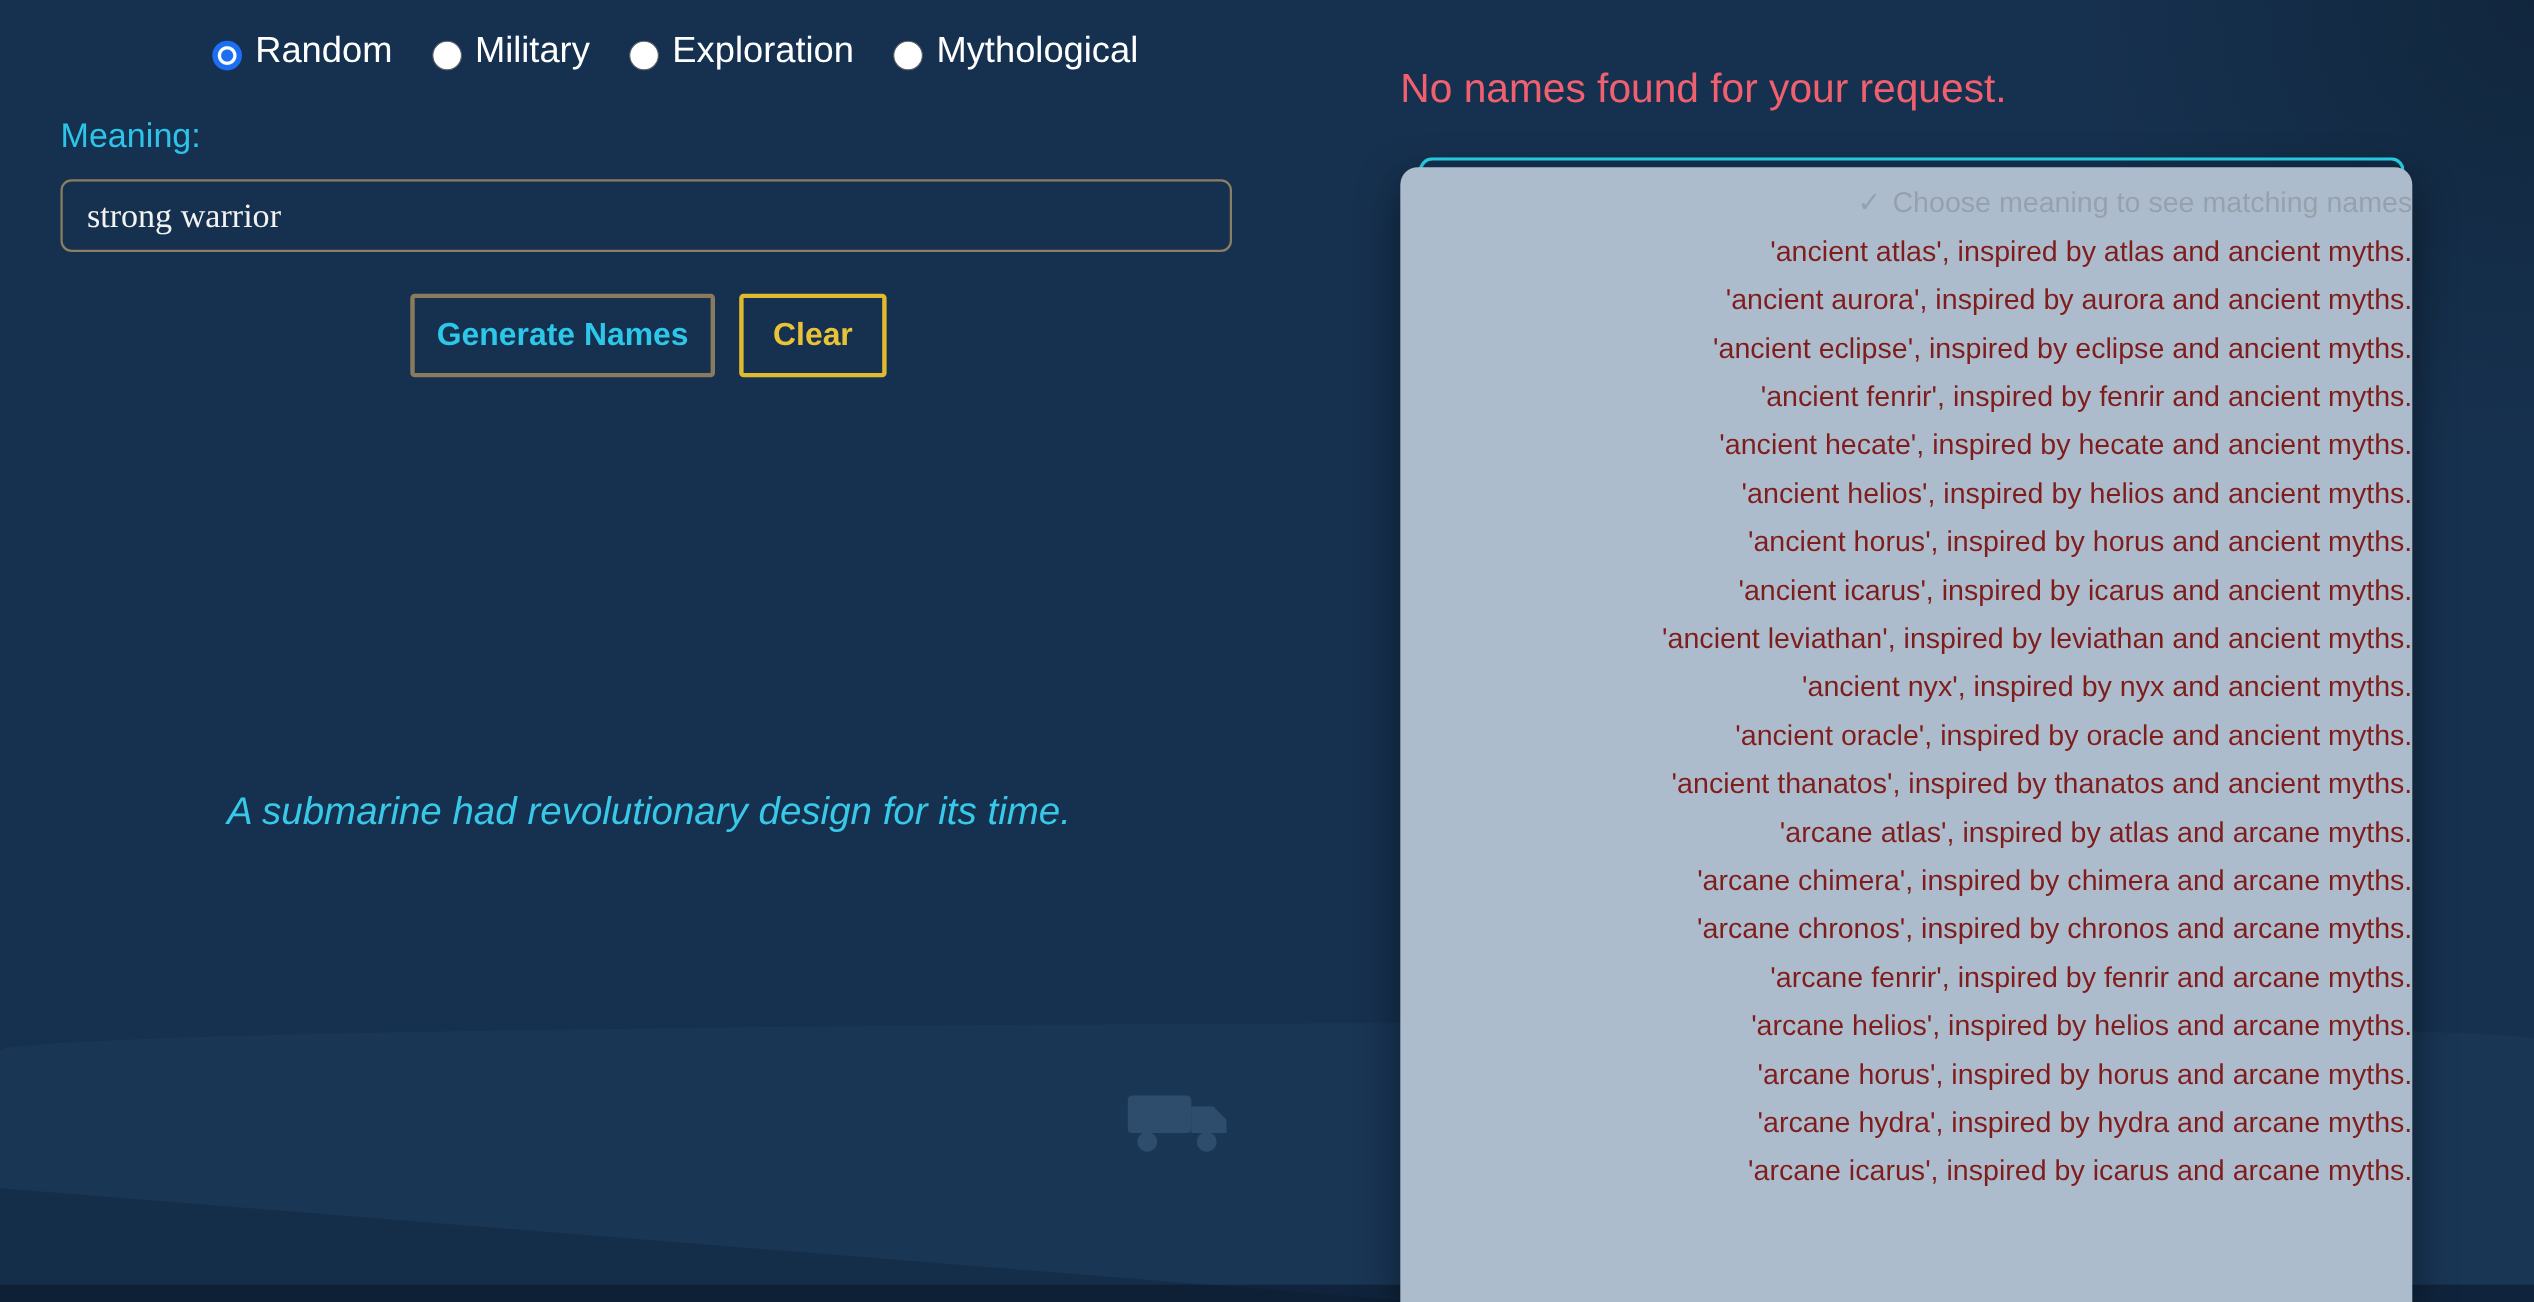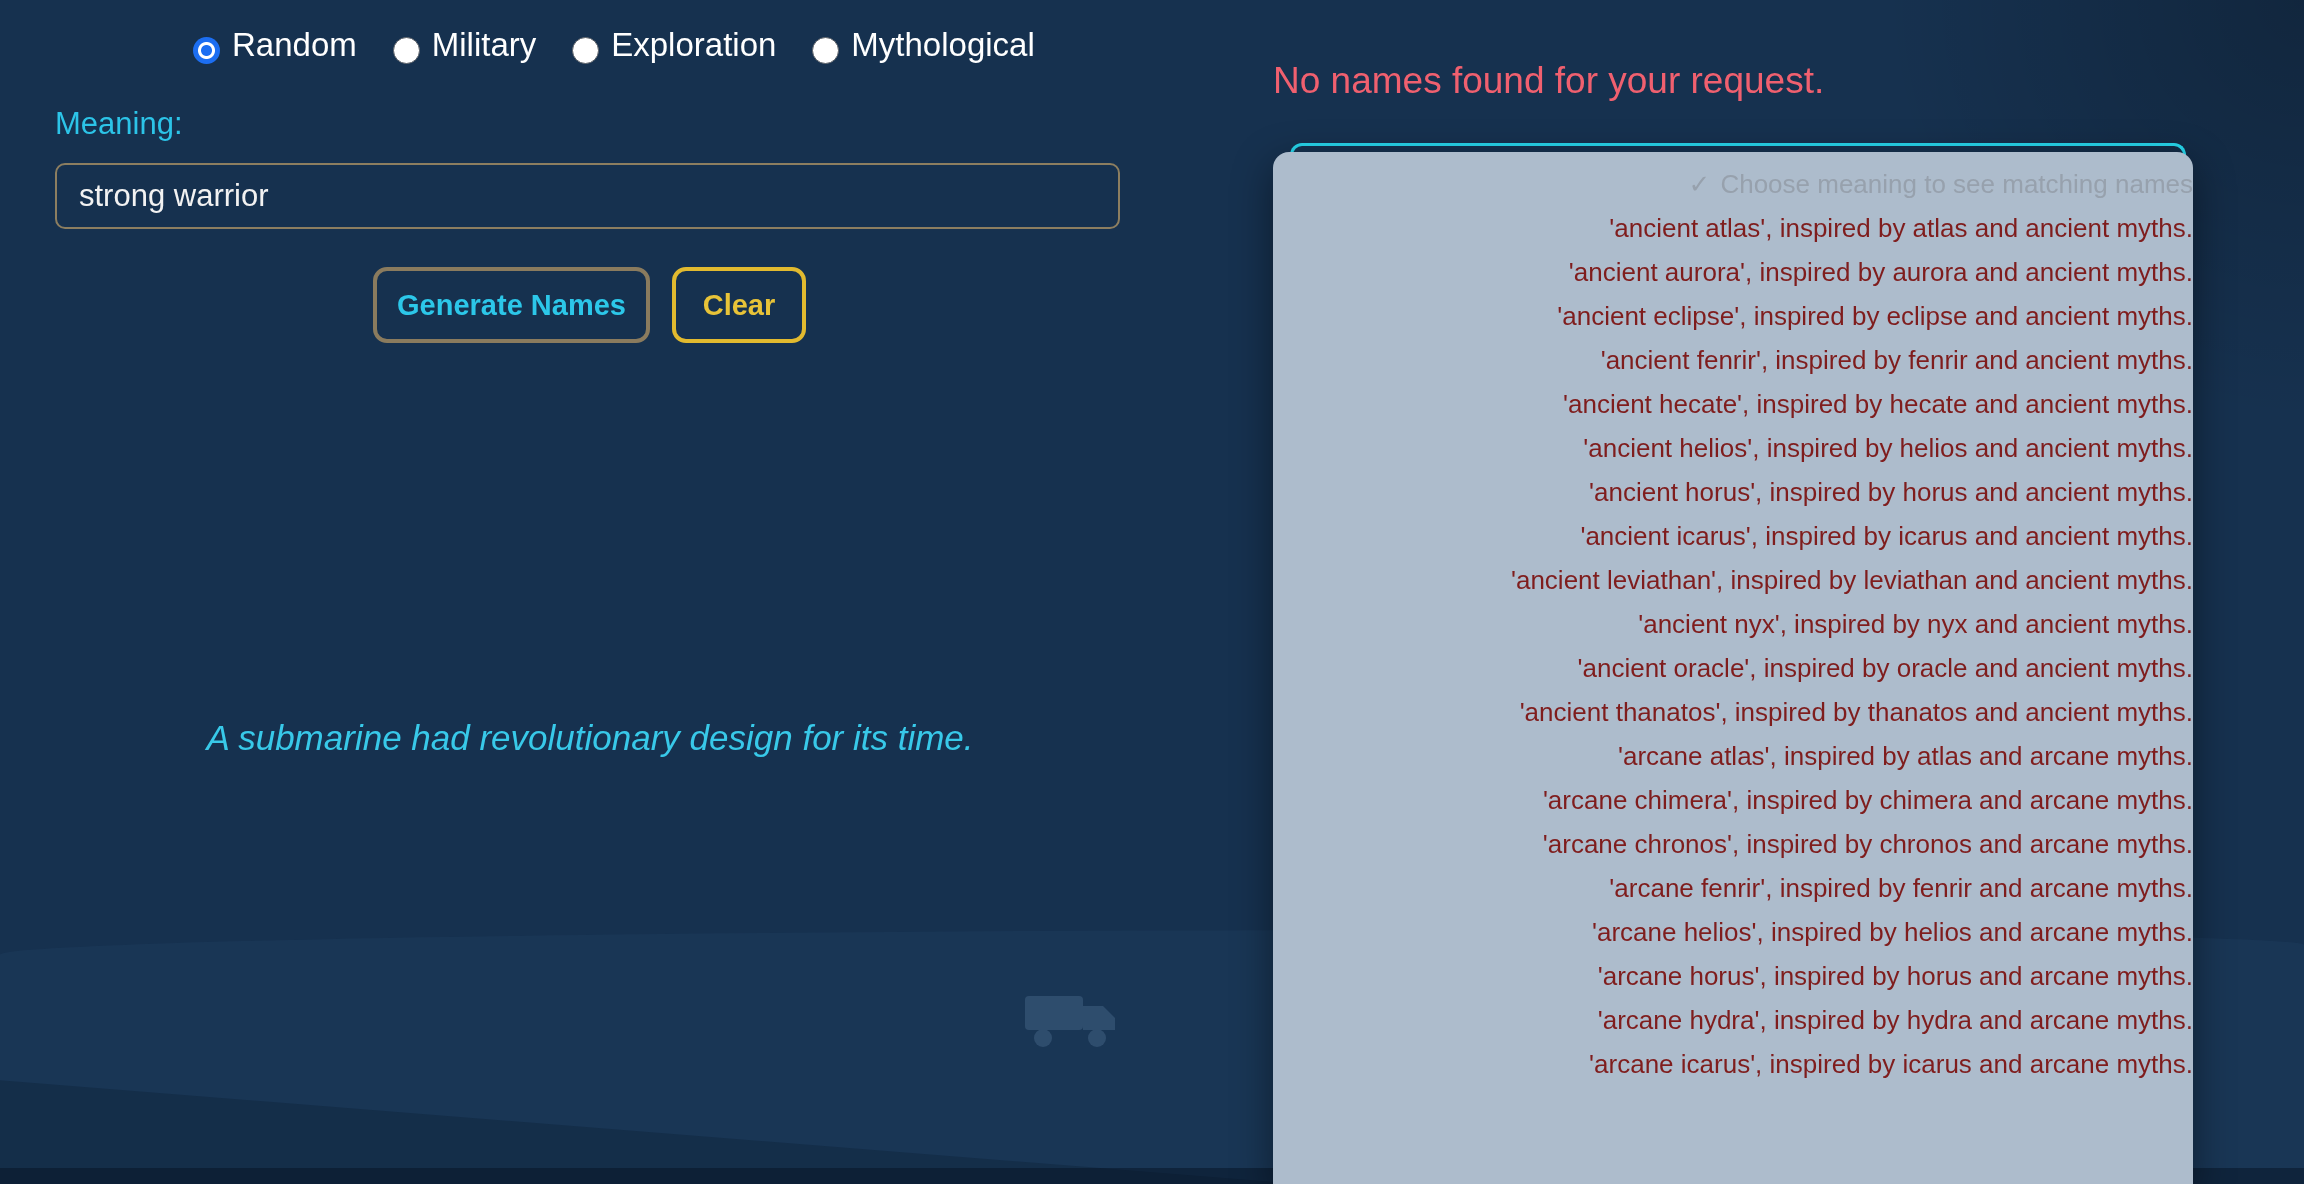--- a/index.html
+++ b/index.html
@@ -56,27 +56,27 @@
     position:absolute; left:55px; top:106px;
     color:#2cc4e8; font-size:31px;
   }
   .meaning-input {
     position:absolute; left:55px; top:163px;
     width:1065px; height:66px;
     background:transparent;
     border:2px solid #8c7e60; border-radius:10px;
     color:#f2f2f2; font-size:31px;
     padding:0 22px;
-    font-family:Liberation Sans, sans-serif;
+    font-family:Liberation Serif, serif;
     outline:none;
   }
   .btn {
     position:absolute; top:267px; height:76px;
     background:transparent;
-    border-radius:14px;
+    border-radius:4px;
     font-family:"Liberation Sans", sans-serif;
     font-weight:bold; font-size:29px;
     cursor:pointer;
   }
   .btn-generate {
     left:373px; width:277px;
     border:4px solid #8a7b5e;
     color:#2cc7e9;
   }
   .btn-clear {

